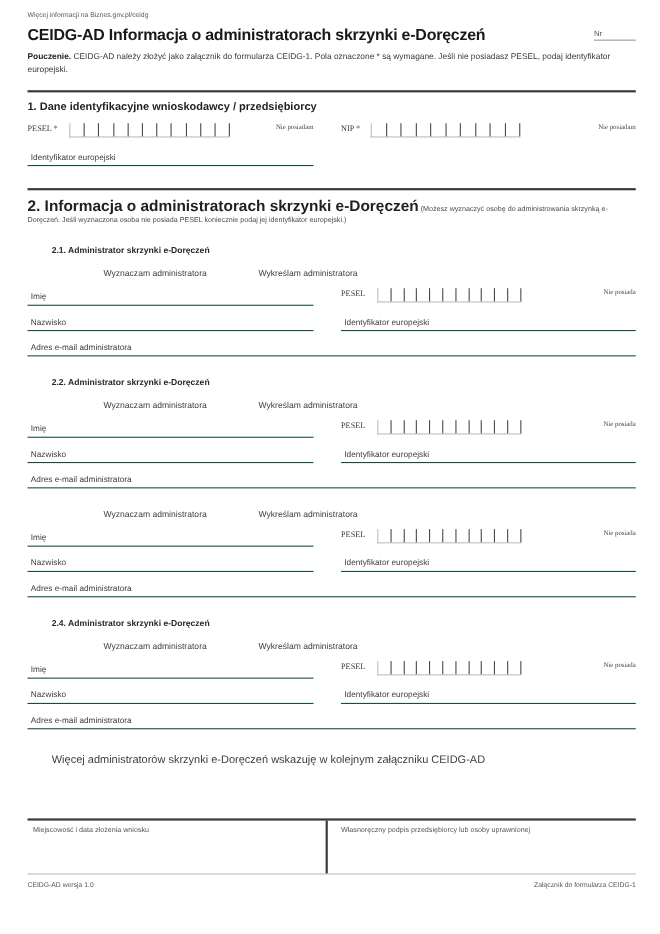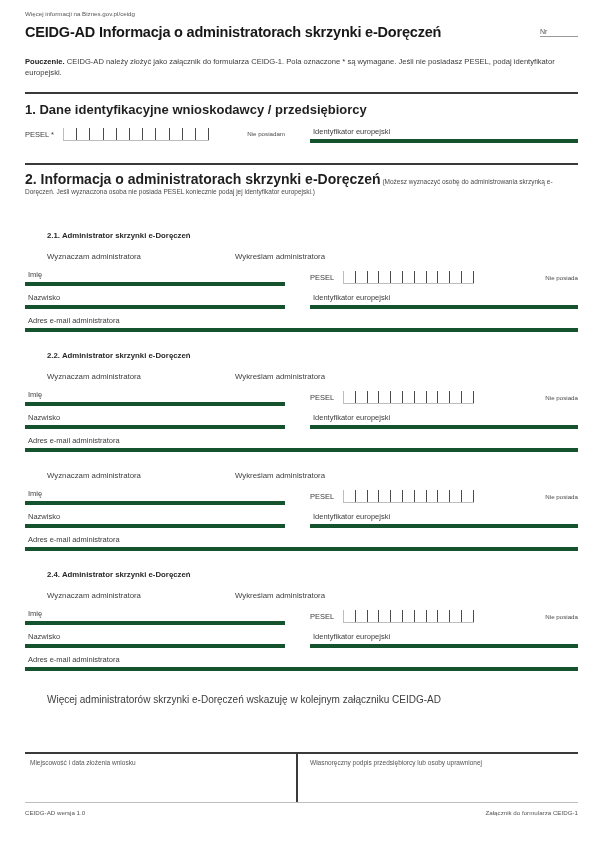--- a/index.html
+++ b/index.html
@@ -6,51 +6,51 @@
   body{width:600px;height:849px;font-family:"Liberation Sans", sans-serif;color:#3b3b3b;overflow:hidden;}
   .page{position:relative;width:600px;height:849px;background:#fff;}
   .content{position:absolute;left:25px;top:0;width:553px;}
 
   .top-info{padding-top:10px;font-size:6.2px;color:#555;}
 
   .title-row{display:flex;justify-content:space-between;align-items:flex-end;margin-top:7px;}
   .form-title{font-size:14.5px;font-weight:bold;color:#181818;letter-spacing:-0.2px;}
   .nr-field{font-size:7px;color:#555;width:38px;border-bottom:1px solid #999;padding-bottom:1px;margin-bottom:3px;}
 
-  .note{margin-top:16px;font-size:7.6px;line-height:1.5;color:#3b3b3b;}
+  .note{margin-top:6px;font-size:7.6px;line-height:1.5;color:#3b3b3b;}
   .note b{color:#222;}
 
   .divider{height:2px;background:#3a3a3a;margin-top:13px;}
   .divider.d2{margin-top:20px;}
 
-  .sec-title{margin-top:8px;font-size:13px;font-weight:bold;color:#1f1f1f;}
+  .sec-title{margin-top:8px;font-size:10px;font-weight:bold;color:#1f1f1f;}
 
   .s1-grid{display:grid;grid-template-columns:260px 1fr;column-gap:25px;row-gap:6px;margin-top:9px;align-items:end;}
-  .frow{display:flex;align-items:center;height:17px;}
+  .frow{display:flex;align-items:flex-start;height:17px;font-family:Liberation Serif, serif;}
   .lbl{font-size:7.5px;color:#3d3d3d;display:inline-block;}
   .w38{width:38px;} .w27{width:27px;} .w37{width:37px;} .w33{width:33px;}
   .comb{display:flex;height:12px;border-left:1px solid #bdbdbd;border-bottom:1px solid #bdbdbd;}
   .comb .cell{border-right:1px solid #4a4a4a;}
   .comb.c-pesel1 .cell{width:12.2px;}
   .comb.c-nip1 .cell{width:12.5px;}
   .comb.c-regon1 .cell{width:13.4px;}
   .comb.c-pesel-adm .cell{width:10.8px;}
   .nh{font-size:6.2px;color:#4a4a4a;margin-left:auto;padding-bottom:1px;white-space:nowrap;}
 
-  .ufield{border-bottom:4px solid #14532d;font-size:7.5px;color:#3d3d3d;height:16px;display:flex;align-items:flex-end;box-sizing:border-box;padding:0 0 3px 3px;}
+  .ufield{border-bottom:1px solid #14532d;font-size:7.5px;color:#3d3d3d;height:16px;display:flex;align-items:flex-end;box-sizing:border-box;padding:0 0 3px 3px;}
   .ufield.flex1{flex:1;}
 
   .s2-head{margin-top:9px;font-size:6.5px;line-height:10px;color:#4a4a4a;}
   .s2-title-inline{font-size:14px;font-weight:bold;color:#1f1f1f;}
 
   .admin-block{margin-top:19px;}
-  #admin-blocks .admin-block:first-child{margin-top:34px;}
+  #admin-blocks .admin-block:first-child{margin-top:17px;}
   .blk-h{font-size:7.8px;font-weight:bold;color:#282828;margin-left:22px;line-height:9px;}
   .opts{display:flex;margin:12px 0 0 22px;font-size:7.8px;color:#3d3d3d;line-height:9px;}
-  .opt1{width:188px;}
+  .opt1{width:188px;text-align:center;}
   .fields{display:grid;grid-template-columns:260px 1fr;column-gap:25px;row-gap:7px;margin-top:9px;align-items:end;}
   .fields .frow{height:16px;}
   .span2{grid-column:1 / -1;}
 
   .more-admins{margin:24px 0 0 22px;font-size:10px;color:#3d3d3d;line-height:9px;}
 
   .sig-grid{margin-top:48px;display:grid;grid-template-columns:273px 1fr;border-top:2px solid #3a3a3a;border-bottom:1px solid #bdbdbd;height:48px;box-sizing:content-box;}
   .sig-cell{padding:5px 0 0 5px;font-size:6.5px;color:#555;}
   .sig-cell.first{border-right:2px solid #3a3a3a;}
   .sig-cell.second{padding-left:12px;}
@@ -87,20 +87,36 @@
             <span class="cell"></span>
             <span class="cell"></span>
             <span class="cell"></span>
             <span class="cell"></span>
             <span class="cell"></span>
             <span class="cell"></span>
             <span class="cell"></span>
           </span>
         <span class="nh">Nie posiadam</span>
       </div>
+      <div class="frow">
+        <span class="lbl w27">NIP *</span>
+        <span class="comb c-nip1">
+            <span class="cell"></span>
+            <span class="cell"></span>
+            <span class="cell"></span>
+            <span class="cell"></span>
+            <span class="cell"></span>
+            <span class="cell"></span>
+            <span class="cell"></span>
+            <span class="cell"></span>
+            <span class="cell"></span>
+            <span class="cell"></span>
+          </span>
+        <span class="nh">Nie posiadam</span>
+      </div>
       <div class="ufield flex1">Identyfikator europejski</div>
     </div>
 
     <div class="divider d2"></div>
 
     <div class="s2-head"><span class="s2-title-inline">2. Informacja o administratorach skrzynki e-Doręczeń</span> <span>(Możesz wyznaczyć osobę do administrowania skrzynką e-Doręczeń. Jeśli wyznaczona osoba nie posiada PESEL koniecznie podaj jej identyfikator europejski.)</span></div>
 
     <div id="admin-blocks">
   <div class="admin-block">
     <div class="blk-h">2.1. Administrator skrzynki e-Doręczeń</div>

